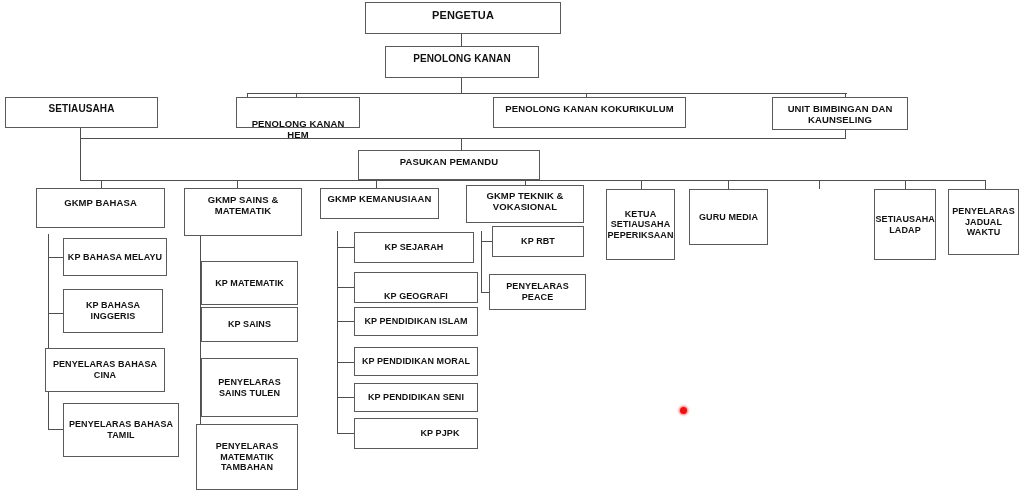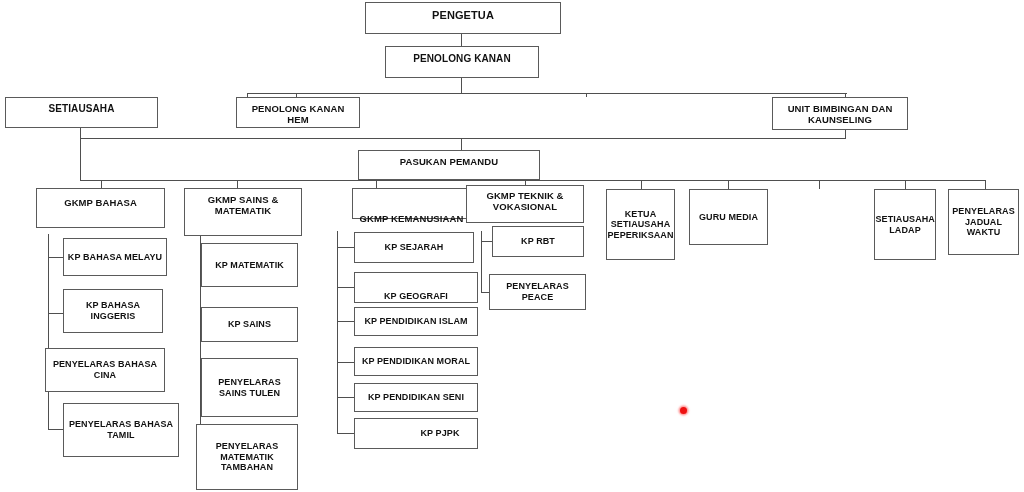--- a/index.html
+++ b/index.html
@@ -117,42 +117,45 @@
   </div>
 
   <div class="node" style="left:385px;top:46px;width:154px;height:32px;font-size:10px;padding-top:6px;">
     <span>PENOLONG KANAN</span>
   </div>
 
   <div class="node" style="left:5px;top:97px;width:153px;height:31px;font-size:10px;padding-top:5px;">
     <span>SETIAUSAHA</span>
   </div>
 
-  <div class="node" style="left:236px;top:97px;width:124px;height:31px;font-size:9.5px;padding-top:5px;">
+  <div class="node" style="left:236px;top:97px;width:124px;height:31px;font-size:9.5px;padding-top:20px;">
     <span>PENOLONG KANAN HEM</span>
   </div>
 
+  <div class="node" style="left:493px;top:97px;width:193px;height:31px;font-size:9.5px;padding-top:5px;">
+    <span>PENOLONG KANAN KOKURIKULUM</span>
+  </div>
 
   <div class="node" style="left:772px;top:97px;width:136px;height:33px;font-size:9.5px;padding-top:5px;">
     <span>UNIT BIMBINGAN DAN KAUNSELING</span>
   </div>
 
   <div class="node" style="left:358px;top:150px;width:182px;height:30px;font-size:9.5px;padding-top:5px;">
     <span>PASUKAN PEMANDU</span>
   </div>
 
   <div class="node" style="left:36px;top:188px;width:129px;height:40px;font-size:9.5px;padding-top:8px;">
     <span>GKMP BAHASA</span>
   </div>
 
   <div class="node" style="left:184px;top:188px;width:118px;height:48px;font-size:9.5px;padding-top:5px;">
     <span>GKMP SAINS &amp; MATEMATIK</span>
   </div>
 
-  <div class="node" style="left:320px;top:188px;width:119px;height:31px;font-size:9.5px;padding-top:24px;margin-left:32px;">
+  <div class="node" style="left:320px;top:188px;width:119px;height:31px;font-size:9.5px;padding-top:4px;">
     <span>GKMP KEMANUSIAAN</span>
   </div>
 
   <div class="node" style="left:466px;top:185px;width:118px;height:38px;font-size:9.5px;padding-top:4px;">
     <span>GKMP TEKNIK &amp; VOKASIONAL</span>
   </div>
 
   <div class="node vcenter" style="left:606px;top:189px;width:69px;height:71px;font-size:9px;">
     <span>KETUA SETIAUSAHA PEPERIKSAAN</span>
   </div>
@@ -179,21 +182,21 @@
   </div>
 
   <div class="node vcenter" style="left:45px;top:348px;width:120px;height:44px;font-size:9px;">
     <span>PENYELARAS BAHASA CINA</span>
   </div>
 
   <div class="node vcenter" style="left:63px;top:403px;width:116px;height:54px;font-size:9px;">
     <span>PENYELARAS BAHASA TAMIL</span>
   </div>
 
-  <div class="node vcenter" style="left:201px;top:243px;width:97px;height:44px;font-size:9px;">
+  <div class="node vcenter" style="left:201px;top:261px;width:97px;height:44px;font-size:9px;">
     <span>KP MATEMATIK</span>
   </div>
 
   <div class="node vcenter" style="left:201px;top:307px;width:97px;height:35px;font-size:9px;">
     <span>KP SAINS</span>
   </div>
 
   <div class="node vcenter" style="left:201px;top:358px;width:97px;height:59px;font-size:9px;">
     <span>PENYELARAS SAINS TULEN</span>
   </div>

